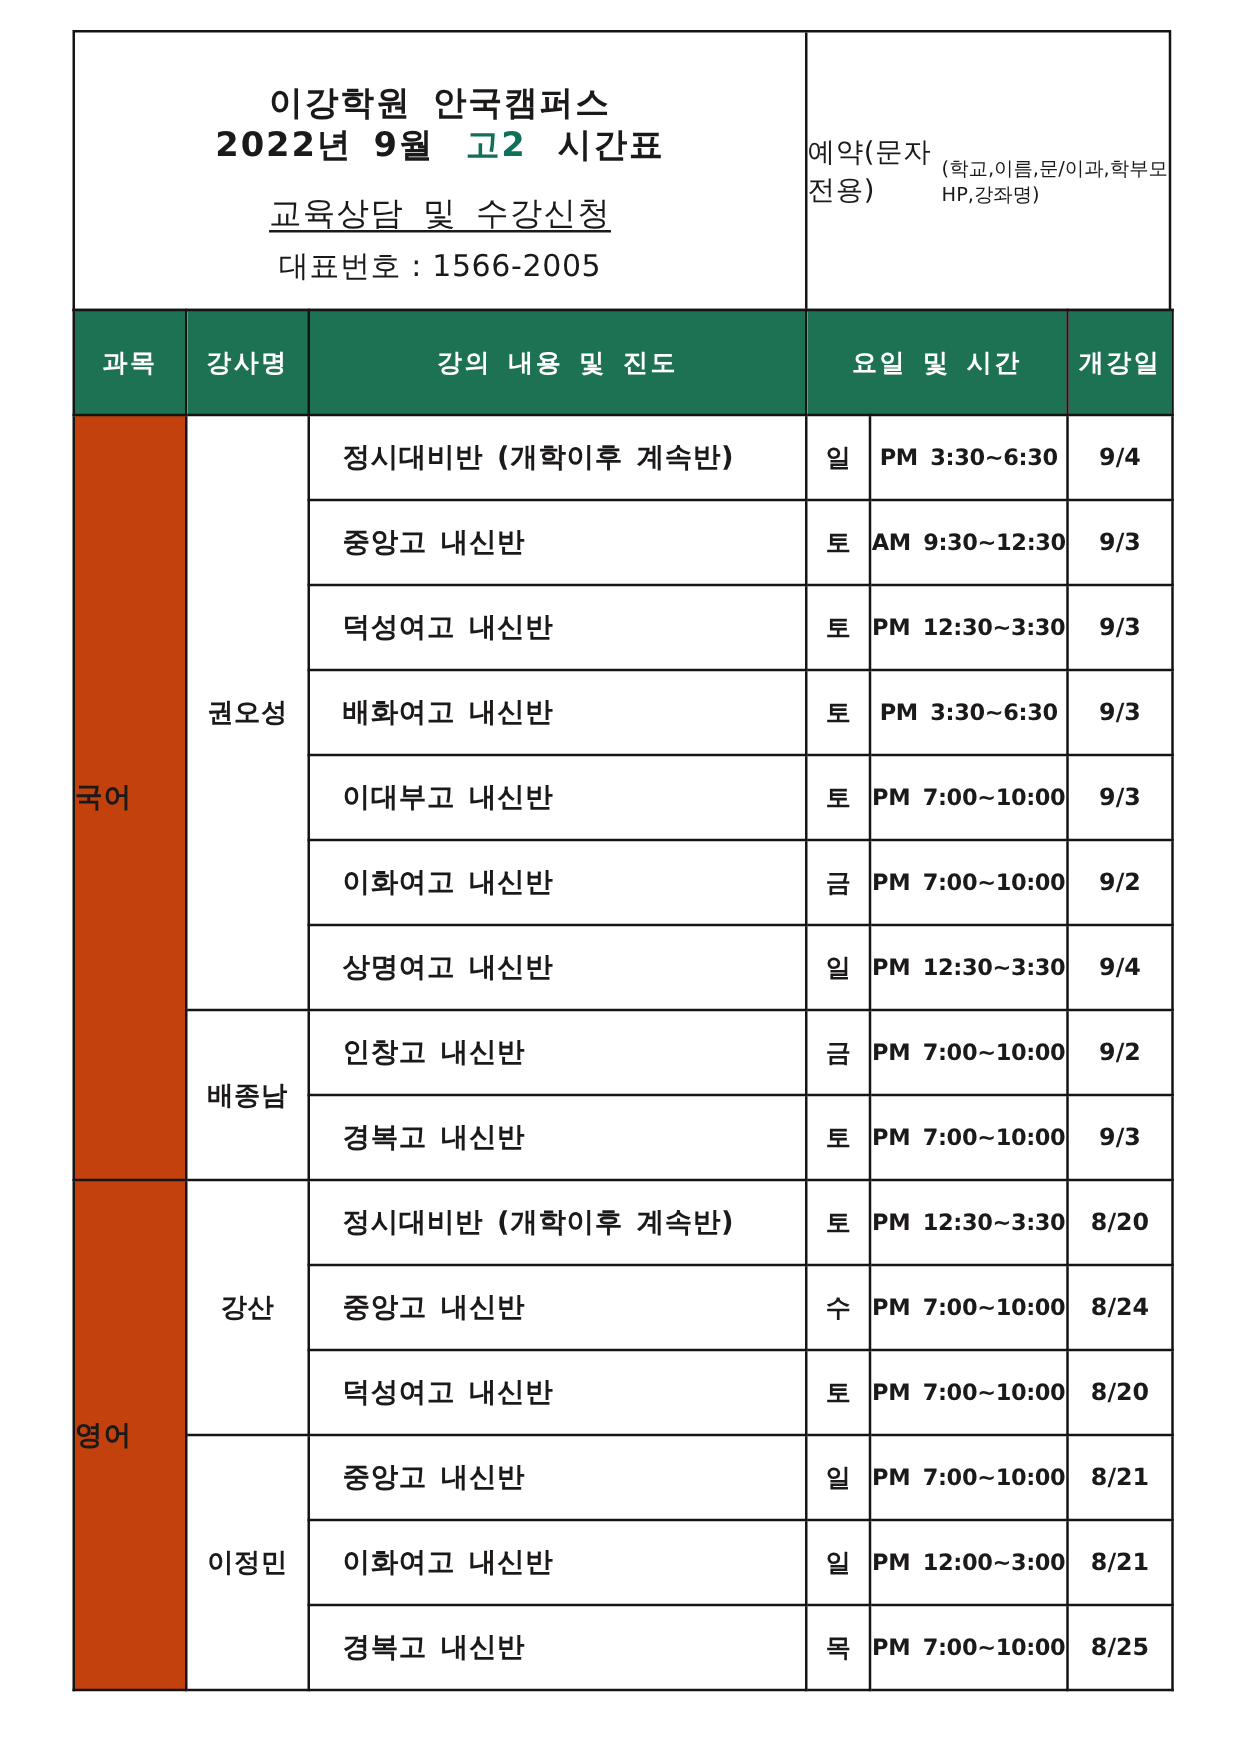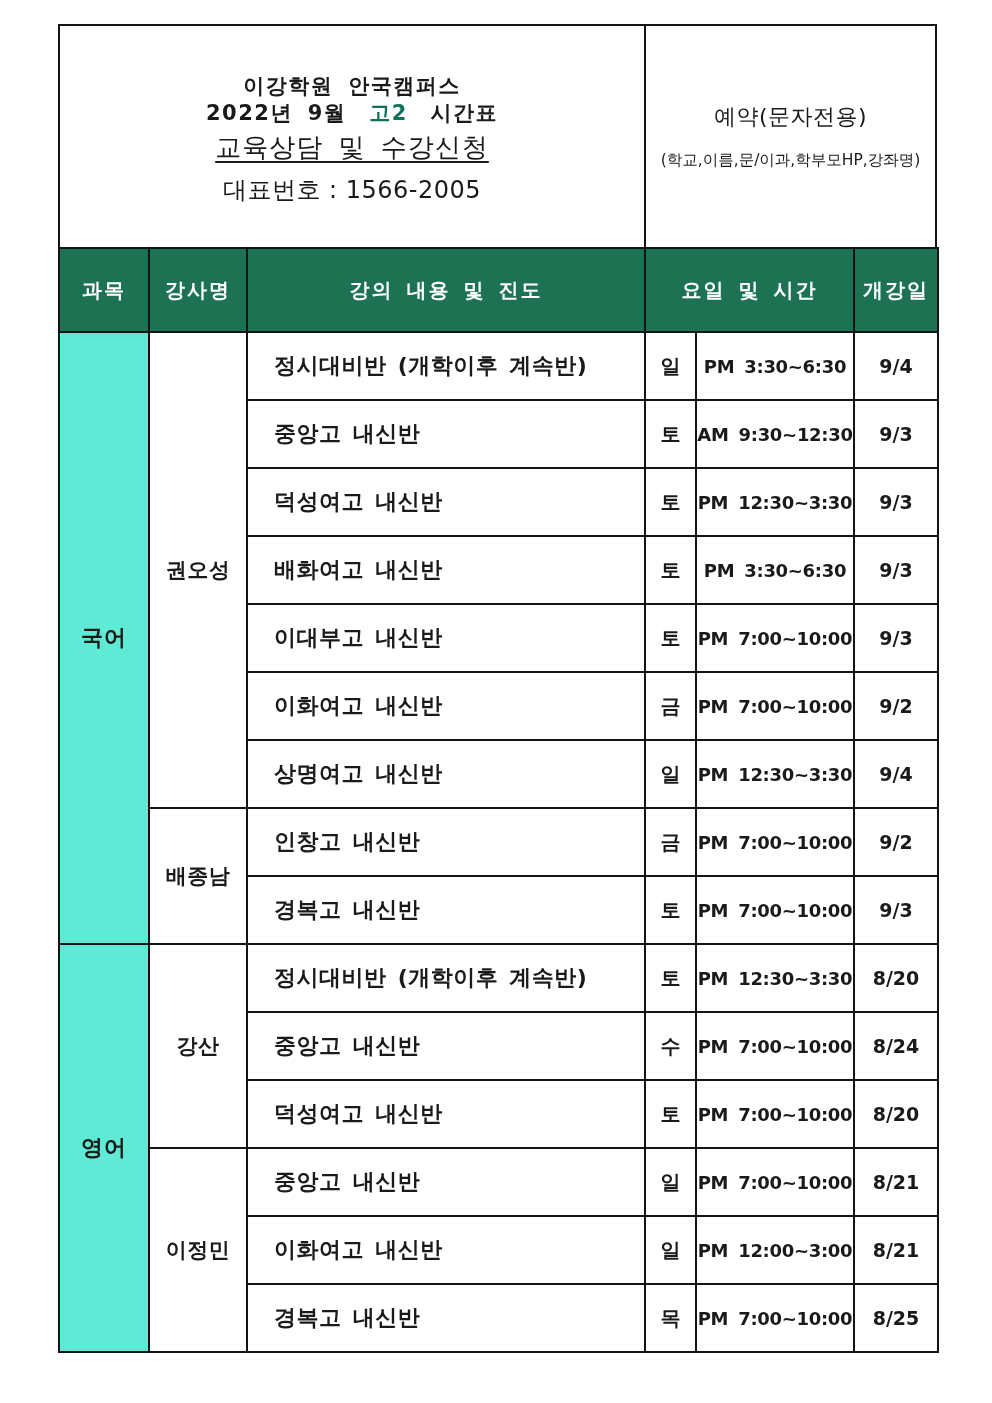--- a/index.html
+++ b/index.html
@@ -34,31 +34,30 @@
     border-right: 2px solid #141414;
     display: flex;
     flex-direction: column;
     align-items: center;
     justify-content: center;
     padding-top: 6px;
   }
   .title-right {
     flex: 1;
     display: flex;
-    flex-direction: column;
     align-items: center;
     justify-content: center;
   }
   .main-title {
-    font-size: 21px;
+    font-size: 27px;
     font-weight: bold;
     letter-spacing: 1.5px;
     line-height: 1.25;
     text-align: center;
-    margin: 0;
+    margin: 16px;
     word-spacing: 6px;
   }
   .grade-highlight { color: #10715a; }
   .subtitle {
     margin-top: 4px;
     font-size: 26px;
     font-weight: normal;
     letter-spacing: 1px;
     word-spacing: 6px;
     text-decoration: underline;
@@ -107,24 +106,23 @@
     font-size: 20px;
     font-weight: bold;
     letter-spacing: 2px;
     word-spacing: 4px;
     height: 84px;
     text-align: center;
     vertical-align: middle;
   }
   .timetable tbody tr { height: 68px; }
   td.subject-cell {
-    background: #5eead4;
+    background: #c2410c;
     font-size: 22px;
     font-weight: bold;
-    text-align: center;
     vertical-align: middle;
     letter-spacing: 1px;
   }
   td.teacher-cell {
     font-size: 21px;
     font-weight: bold;
     text-align: center;
     vertical-align: middle;
     letter-spacing: 0.5px;
   }

